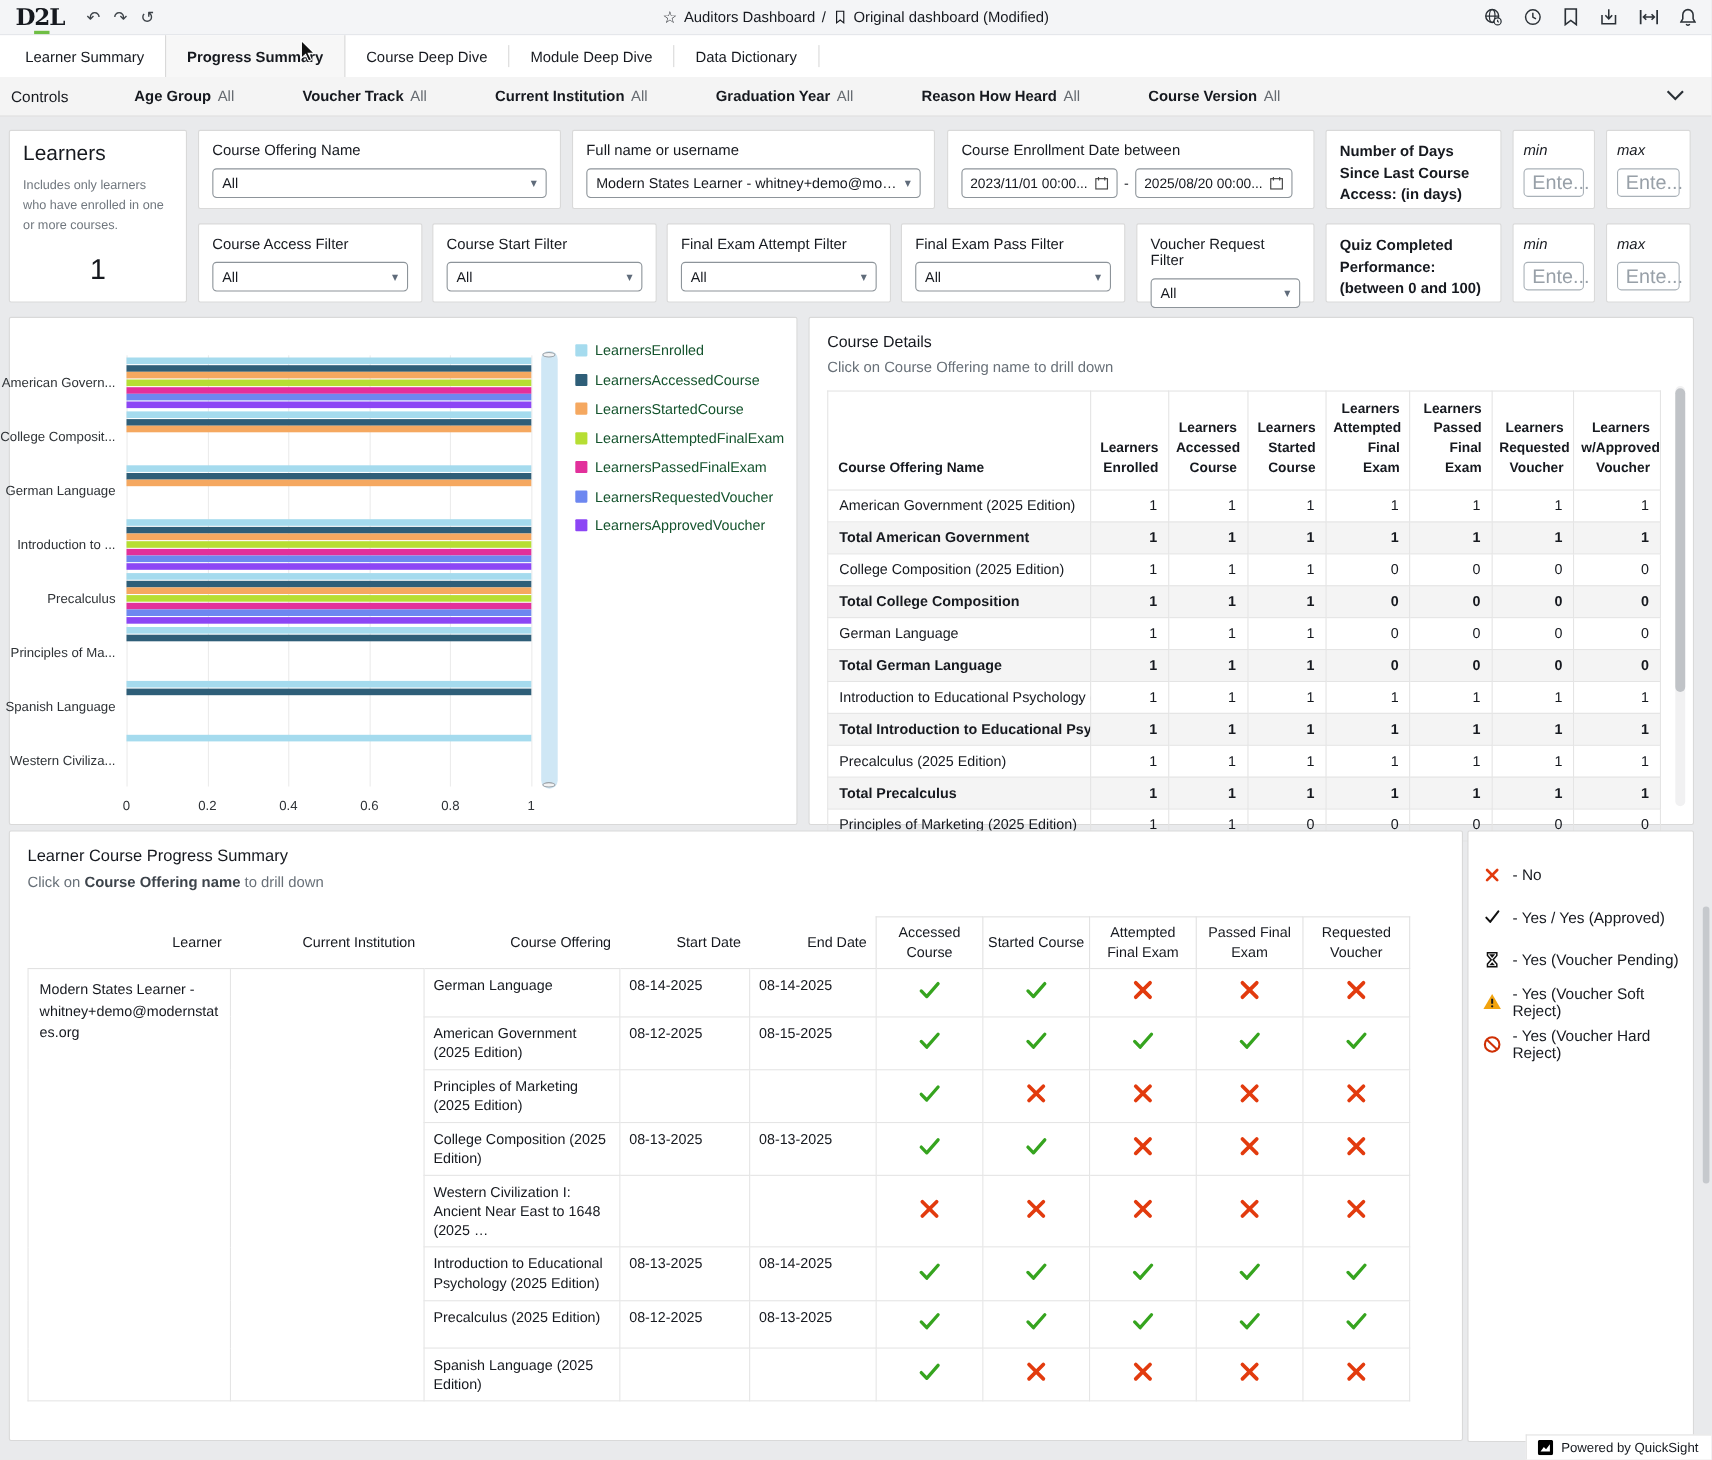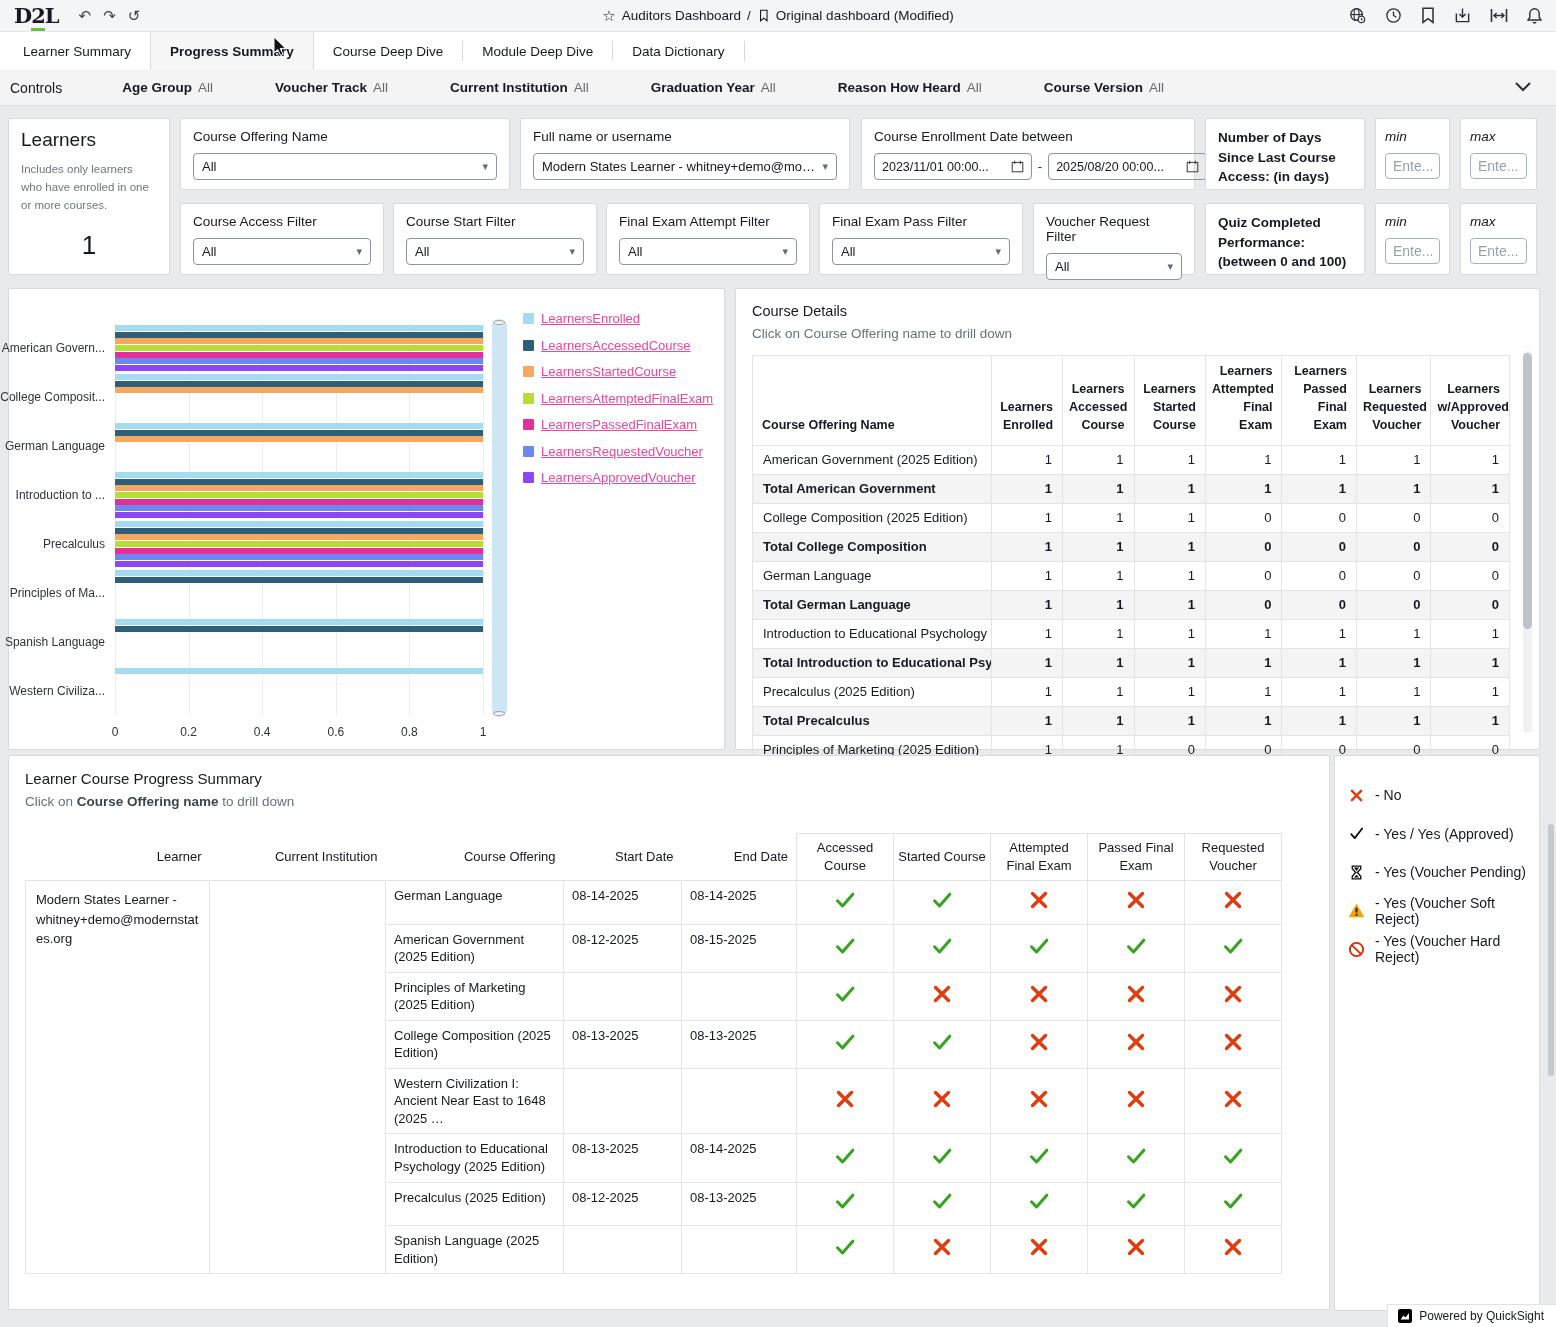--- a/index.html
+++ b/index.html
@@ -33,23 +33,23 @@
   .ctl-item{display:flex;gap:6px;margin-right:62px;cursor:pointer;}
   .ctl-item b{font-weight:bold;}
   .ctl-item .val{color:#666b71;}
   .ctl-chevron{margin-left:auto;margin-right:14px;cursor:pointer;}
   
   .card{position:absolute;background:#fff;border:1px solid #d9d9d9;border-radius:2px;padding:10px 12px;}
   .card .flabel{font-size:13.5px;margin-bottom:9px;}
   .select{height:27px;border:1px solid #8d949a;border-radius:4px;background:#fff;display:flex;align-items:center;justify-content:space-between;padding:0 8px;font-size:13px;cursor:pointer;overflow:hidden;white-space:nowrap;}
   .select .caret{color:#5f6b7a;font-size:11px;margin-left:6px;}
   .datewrap{display:flex;align-items:center;gap:6px;}
-  .dateinput{height:27px;border:1px solid #8d949a;border-radius:4px;display:flex;align-items:center;gap:22px;padding:0 7px;font-size:12.5px;white-space:nowrap;cursor:text;}
+  .dateinput{height:27px;border:1px solid #8d949a;border-radius:4px;display:flex;align-items:center;gap:6px;padding:0 7px;font-size:12.5px;white-space:nowrap;cursor:text;}
   .mini-label{font-size:13.5px;margin-bottom:9px;font-style:italic;}
-  .mini-input{height:26px;border:1px solid #a9b1b8;border-radius:4px;color:#98a0a8;display:flex;align-items:center;padding:0 7px;font-size:14px;cursor:text;}
+  .mini-input{height:26px;border:1px solid #a9b1b8;border-radius:4px;color:#98a0a8;display:flex;align-items:center;padding:0 7px;font-size:18px;cursor:text;}
   .card-bold{font-weight:bold;font-size:13.5px;line-height:1.45;}
   .card-norm{font-weight:bold;}
   
   #learners-card{left:8px;top:118px;width:162px;height:157px;}
   #learners-card .ltitle{font-size:19px;margin-bottom:10px;}
   #learners-card .ldesc{font-size:11.5px;color:#6f767d;line-height:1.55;}
   #learners-card .lcount{text-align:center;font-size:26px;margin-top:16px;}
   
   .panel{position:absolute;background:#fff;border:1px solid #d9d9d9;border-radius:2px;}
   #chart-panel{left:8px;top:288px;width:717px;height:462px;}
@@ -65,21 +65,21 @@
   .gridline{position:absolute;top:0;bottom:0;width:1px;background:#ececec;}
   .bargroup{position:absolute;left:0;right:0;}
   .bar{height:6px;margin-bottom:0.7px;border-radius:0;}
   #xticks{position:absolute;left:106px;top:436px;width:368px;height:16px;font-size:12px;color:#2f3337;}
   #xticks span{position:absolute;transform:translateX(-50%);}
   #chart-slider{position:absolute;left:483px;top:30px;width:15px;height:398px;background:#cfe7f5;border-radius:8px;cursor:pointer;}
   .slider-handle{position:absolute;left:1px;width:12px;height:5px;background:#f2f3f4;border:1px solid #9aa0a6;border-radius:50%;}
   #chart-legend{position:absolute;left:514px;top:22px;}
   .cl-item{display:flex;align-items:center;gap:7px;margin-bottom:11.5px;cursor:pointer;}
   .cl-swatch{width:11px;height:11px;border-radius:1px;flex:none;}
-  .cl-label{font-size:13px;color:#ec4899;text-decoration:underline;}
+  .cl-label{font-size:13px;color:#14532d;}
   
   #cd-table{border-collapse:collapse;table-layout:fixed;width:758px;margin-top:14px;}
   #cd-table th,#cd-table td{border:1px solid #e4e4e4;font-size:12.5px;}
   #cd-table th{font-weight:bold;text-align:right;vertical-align:bottom;padding:6px 9px 10px 6px;line-height:1.45;}
   #cd-table th.namecol{text-align:left;padding-left:9px;}
   #cd-table td{padding:5px 10px;height:29px;text-align:right;font-size:13px;}
   #cd-table td.namecol{text-align:left;white-space:nowrap;overflow:hidden;cursor:pointer;}
   #cd-table tr.total{background:#f4f4f4;font-weight:bold;}
   .vtrack{position:absolute;right:7px;top:62px;width:9px;height:382px;background:#f1f1f2;border-radius:5px;}
   .vthumb{position:absolute;right:7px;top:64px;width:9px;height:276px;background:#c0c3c7;border-radius:5px;cursor:pointer;}

